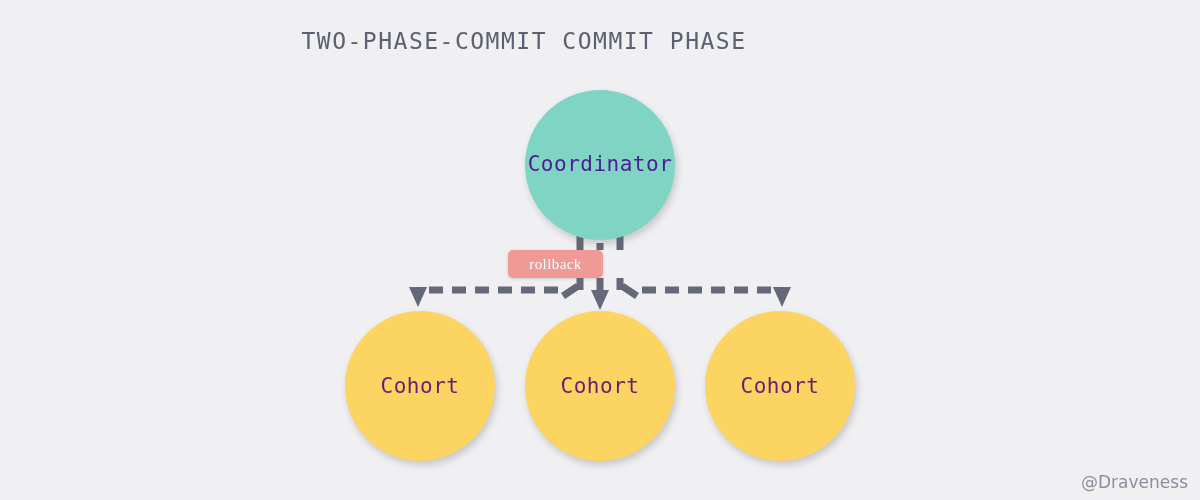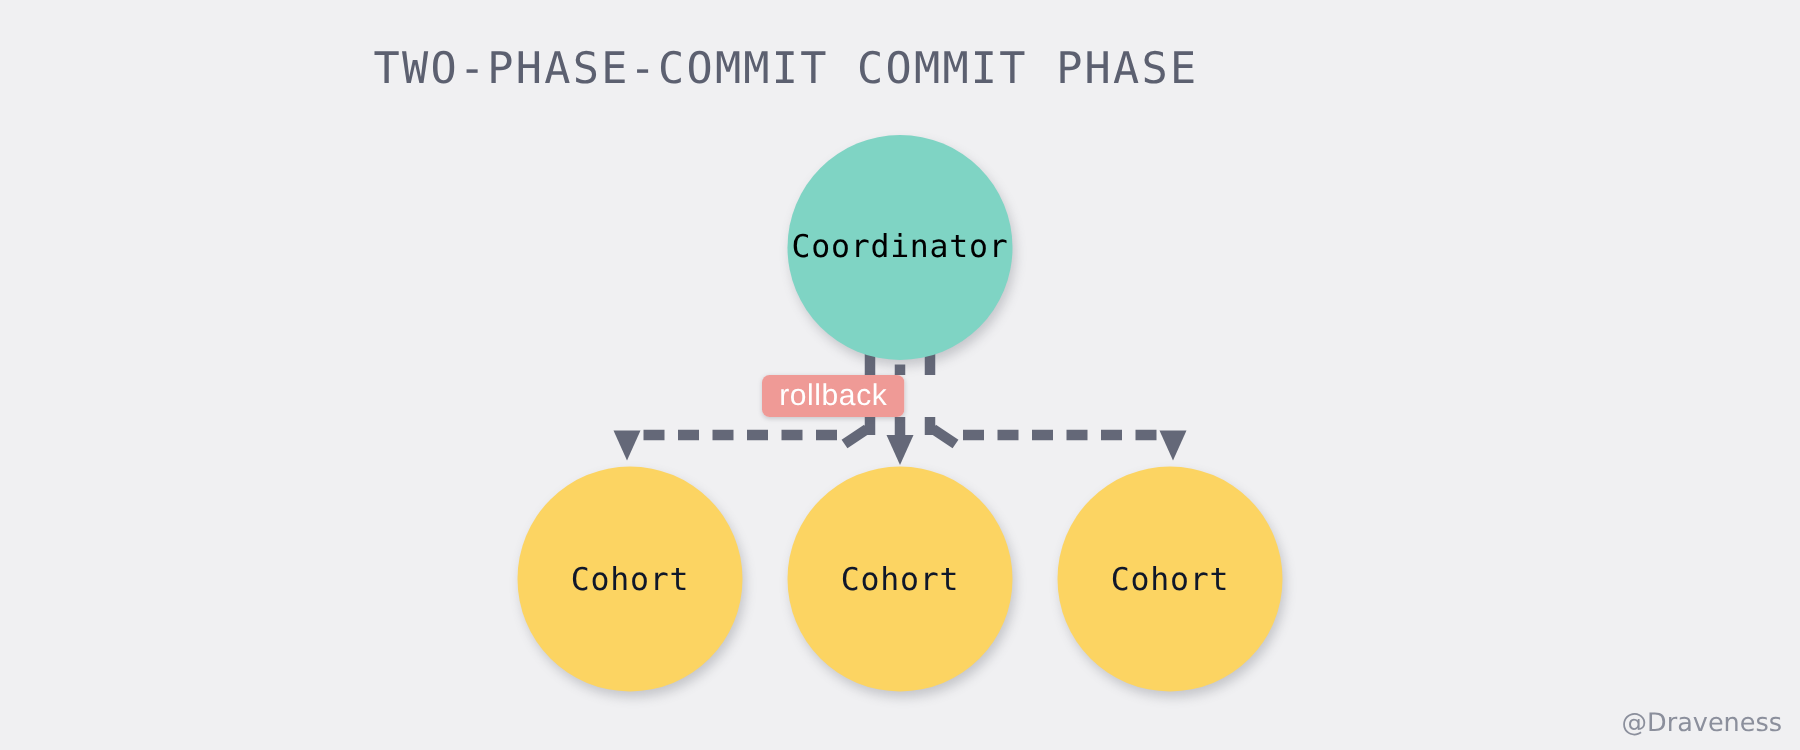--- a/index.html
+++ b/index.html
@@ -21,21 +21,21 @@
     background: #f0f0f2;
   }
 
   
   #diagram-title {
     position: absolute;
     left: 0;
     top: 28px;
     width: 1048px;
     text-align: center;
-    font-size: 29px;
+    font-size: 23px;
     letter-spacing: 1.5px;
     color: #5c6070;
     font-family: "DejaVu Sans Mono", "Liberation Mono", monospace;
     white-space: pre;
   }
 
   
   #edge-layer {
     position: absolute;
     left: 0;
@@ -60,29 +60,29 @@
     font-size: 21px;
     letter-spacing: 0.5px;
     white-space: pre;
   }
   #node-coordinator {
     left: 525px;
     top: 90px;
     background: #7fd4c4;
   }
   #node-coordinator .node-label {
-    color: #000000;
+    color: #4c1d95;
     margin-top: -2px;
   }
   .node-cohort {
     top: 311px;
     background: #fcd462;
   }
   .node-cohort .node-label {
-    color: #0f172a;
+    color: #701a75;
   }
   #node-cohort-1 { left: 345px; }
   #node-cohort-2 { left: 525px; }
   #node-cohort-3 { left: 705px; }
 
   
   #decision-label {
     position: absolute;
     left: 508px;
     top: 250px;
@@ -90,22 +90,22 @@
     display: flex;
     align-items: stretch;
     border-radius: 5px;
     overflow: hidden;
     box-shadow: 0 1px 3px rgba(90, 92, 105, 0.25);
   }
   .decision-seg {
     display: flex;
     align-items: center;
     justify-content: center;
-    font-family: Liberation Sans, sans-serif;
-    font-size: 20px;
+    font-family: Liberation Serif, serif;
+    font-size: 15px;
     color: #ffffff;
     letter-spacing: 0.4px;
     white-space: pre;
     padding: 12px 11px;
   }
   #decision-seg-rollback {
     background: #ef9a96;
     min-width: 73px;
   }
   #decision-seg-commit {

